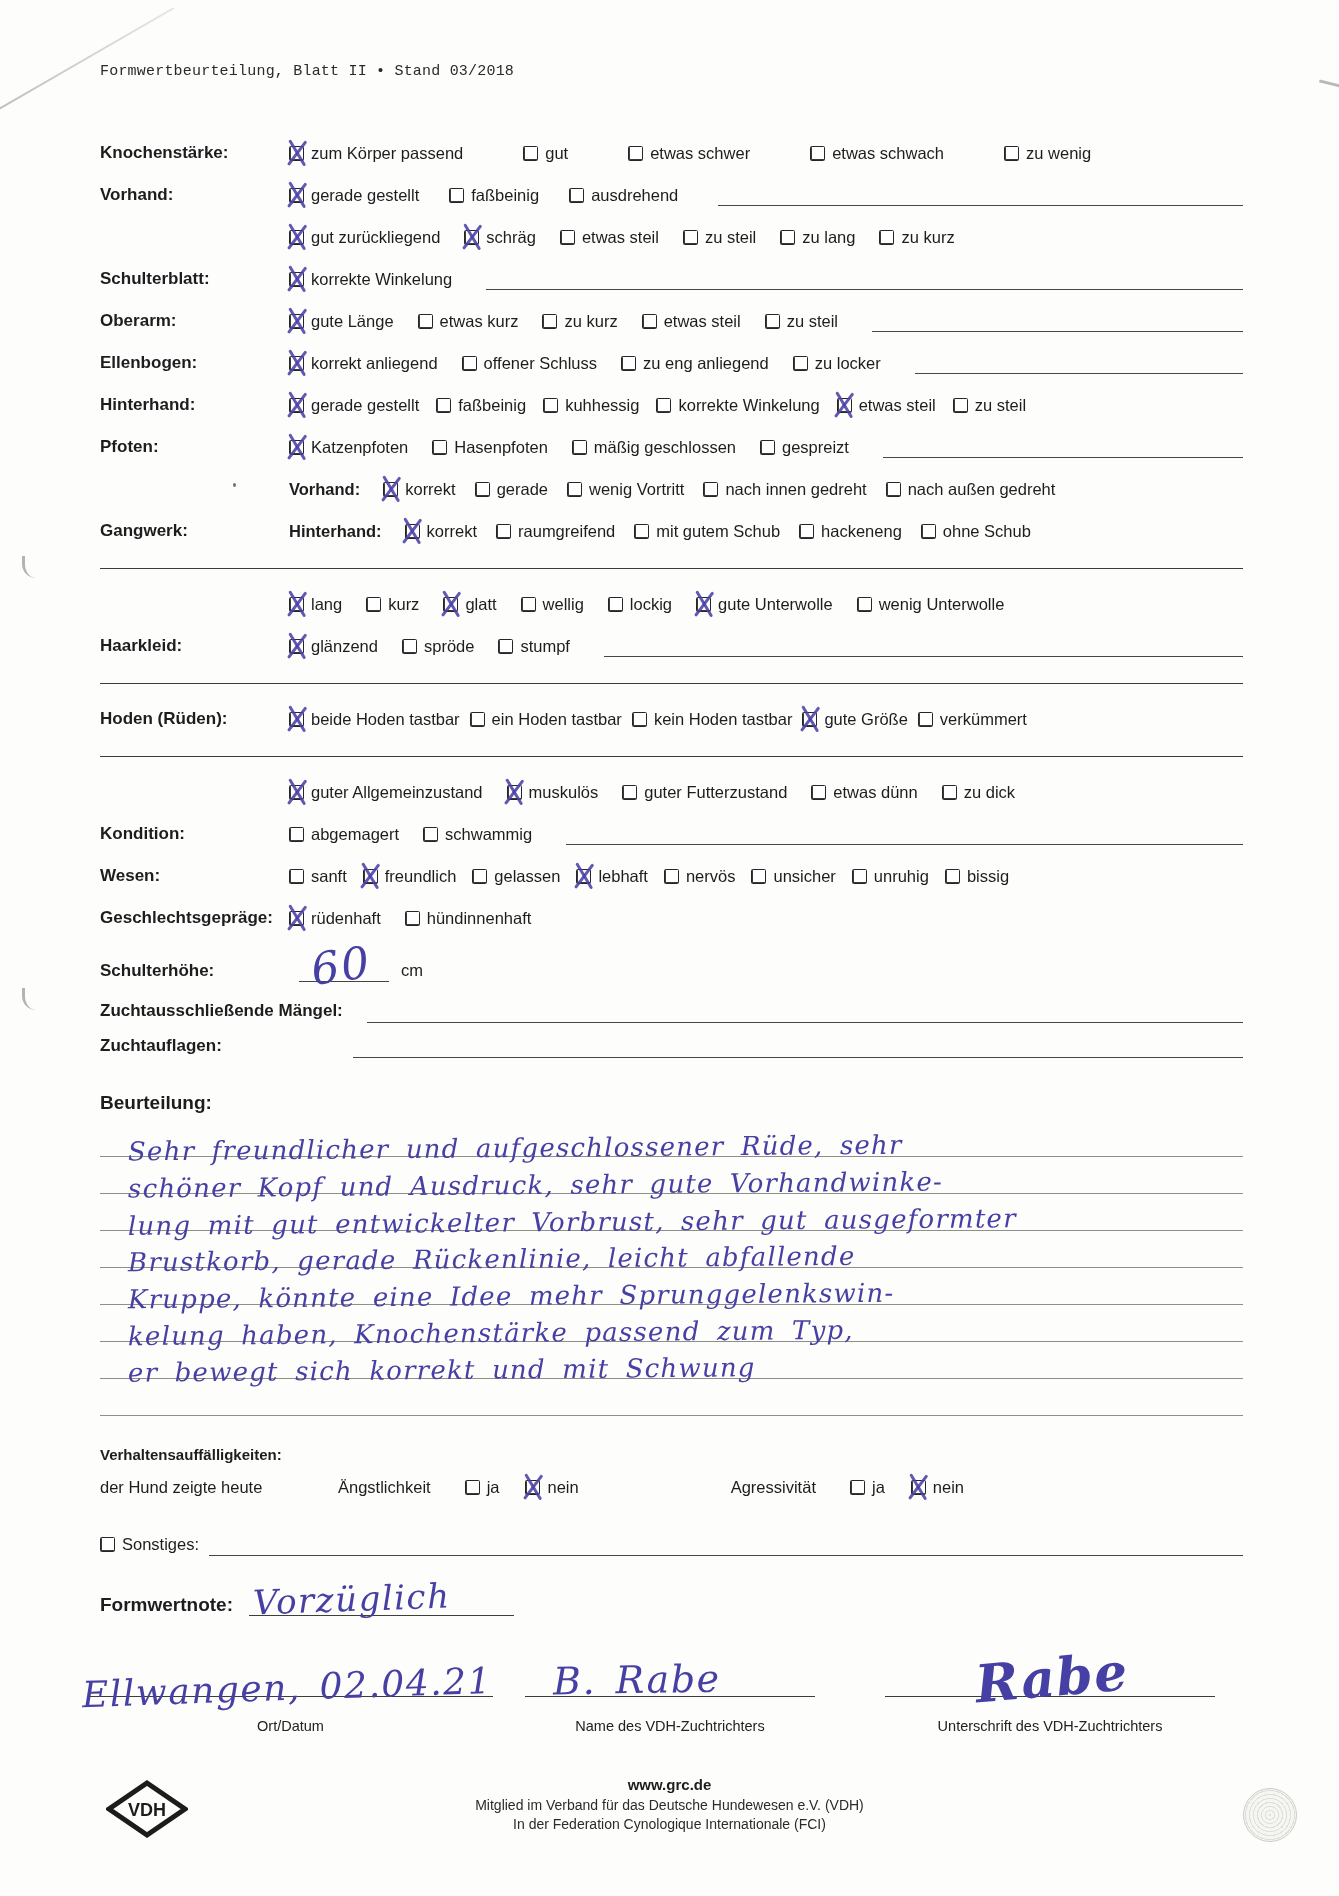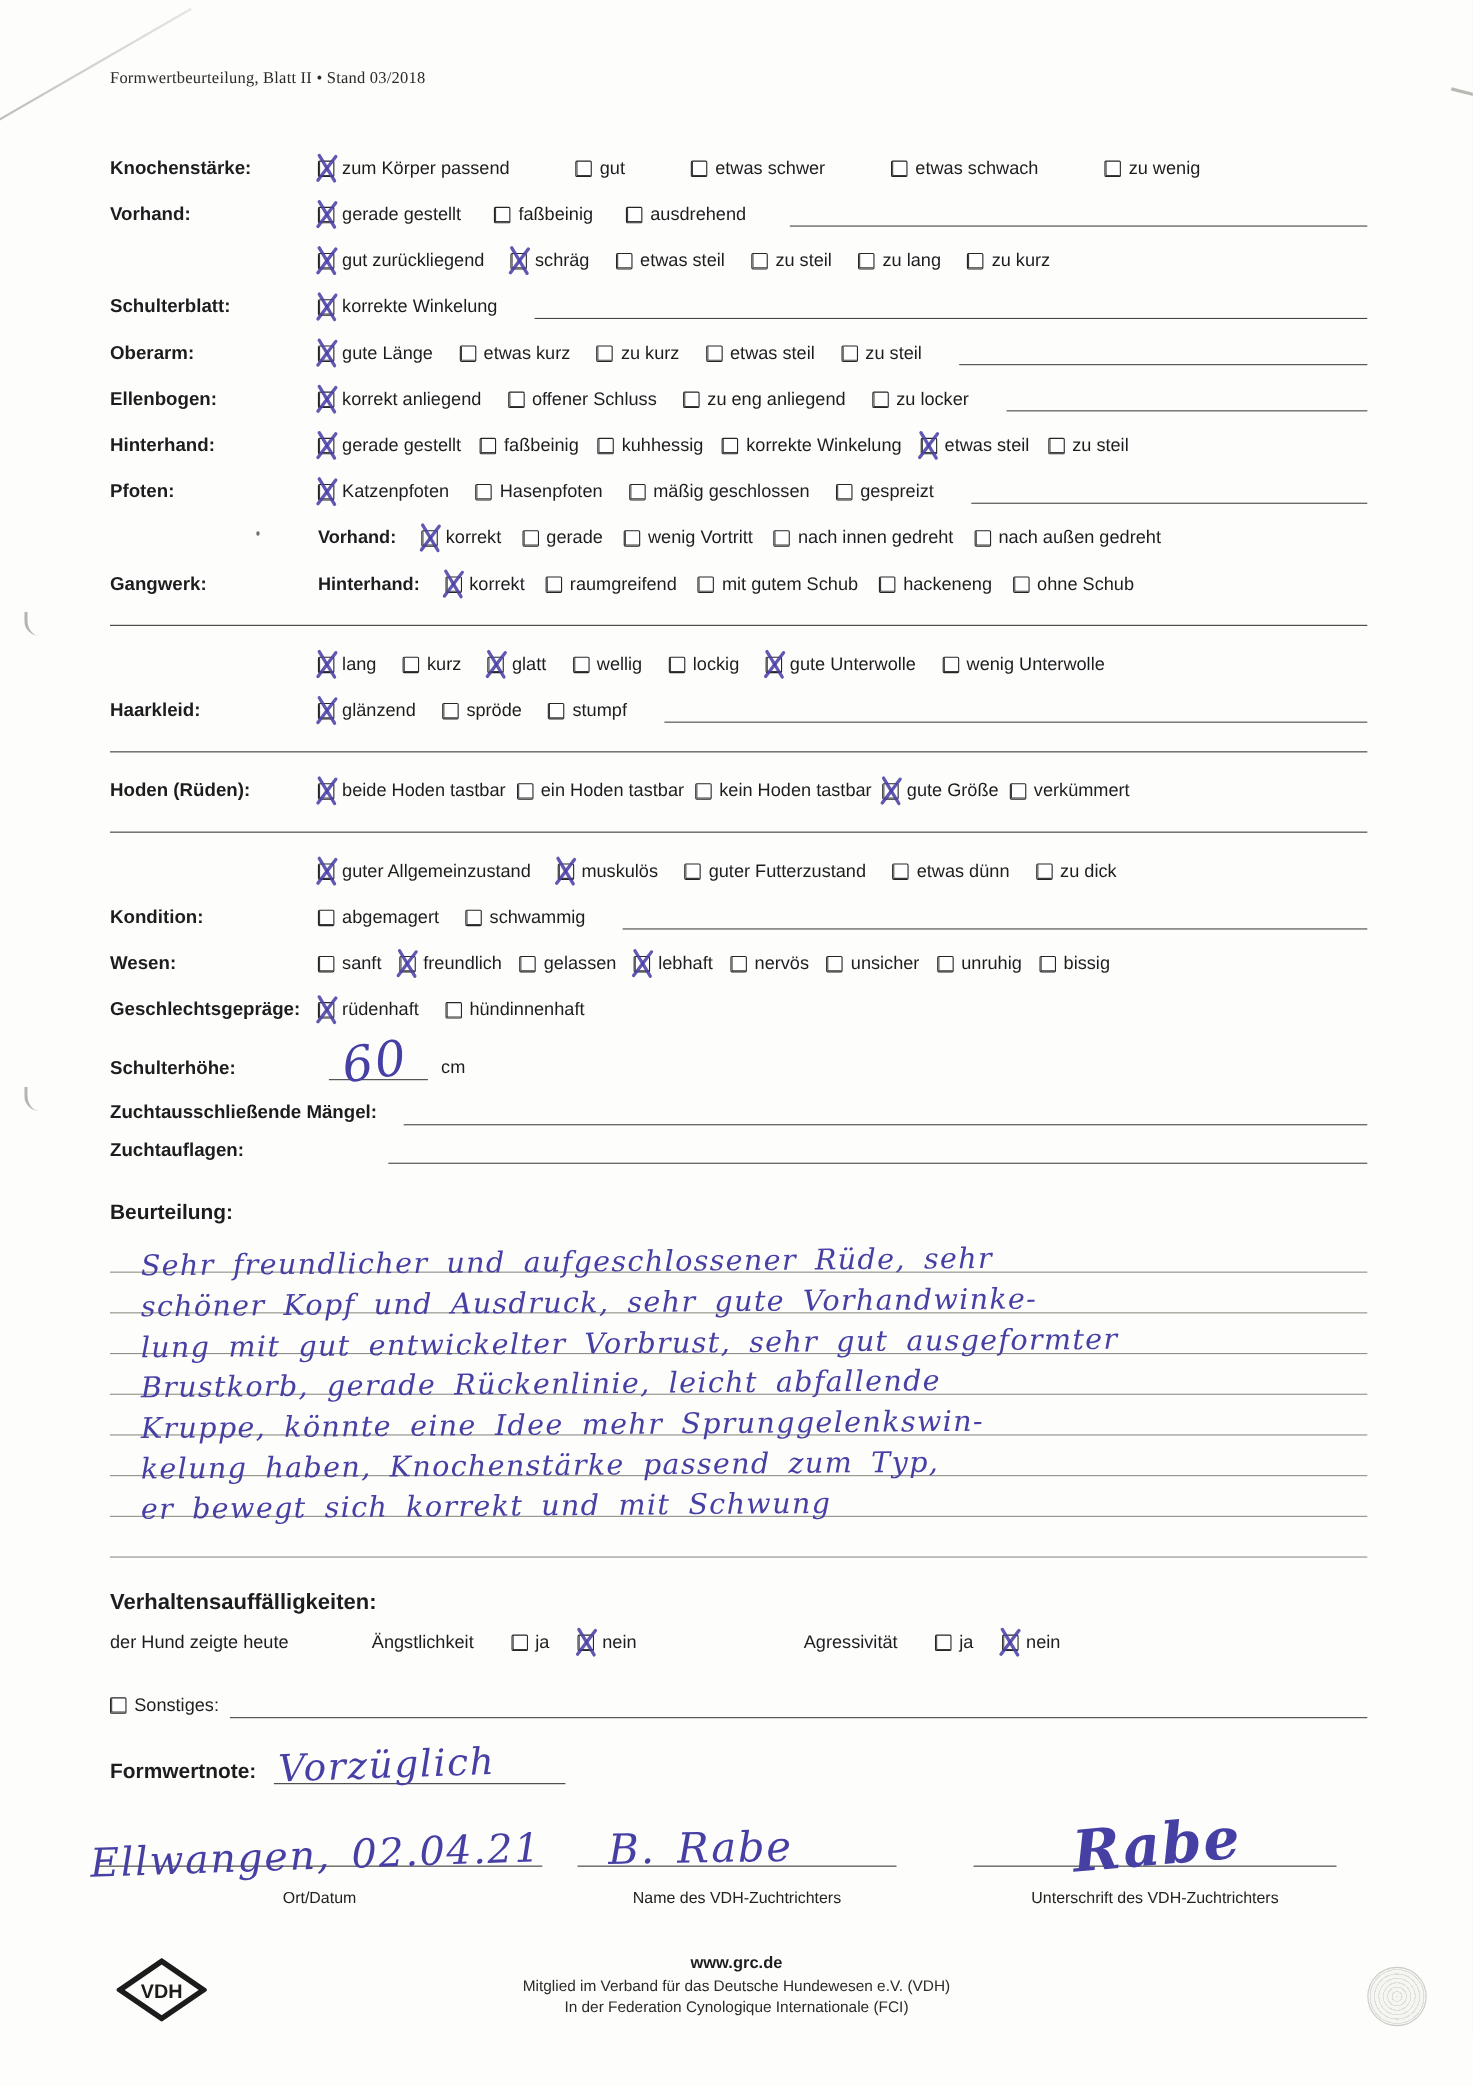--- a/index.html
+++ b/index.html
@@ -4,21 +4,21 @@
 <title>Formwertbeurteilung</title>
 <style>
   html,body{margin:0;padding:0;background:#e8e8e8;}
   .page{
     position:relative;width:1339px;height:1896px;background:#fdfdfb;
     font-family:"Liberation Sans",sans-serif;color:#1d1d1f;overflow:hidden;
     margin:0 auto;
   }
   .content{position:absolute;left:100px;top:0;width:1143px;}
   .doc-header{
-    font-family:Liberation Serif, serif;font-size:15px;color:#2a2a2a;
+    font-family:Liberation Mono, monospace;font-size:15px;color:#2a2a2a;
     margin-top:63px;margin-bottom:0;letter-spacing:.2px;
   }
   
   .rows{margin-top:52px;}
   .form-row{display:flex;align-items:flex-end;}
   .row-label{
     flex:0 0 183px;min-width:183px;padding-right:6px;font-weight:bold;font-size:17px;
     line-height:42px;white-space:nowrap;
   }
   .row-lines{flex:1;min-width:0;}
@@ -67,21 +67,21 @@
   
   .beurteilung{margin-top:34px;}
   .beurteilung-label{font-weight:bold;font-size:19px;margin-bottom:6px;}
   .ruled{height:36px;border-bottom:1.3px solid #8f8f87;position:relative;}
   .ruled .bline{
     position:absolute;left:28px;bottom:-7px;font-size:26px;white-space:nowrap;
     transform:rotate(-0.5deg);letter-spacing:1.2px;word-spacing:7px;
   }
   
   .verhalten{margin-top:30px;}
-  .v-heading{font-weight:bold;font-size:20px;margin-bottom:4px;}
+  .v-heading{font-weight:bold;font-size:15px;margin-bottom:4px;}
   .v-row{display:flex;align-items:center;height:40px;}
   .v-intro{font-size:16.5px;flex:0 0 238px;}
   .v-item{display:flex;align-items:center;}
   .v-item + .v-item{margin-left:152px;}
   .v-name{font-size:16.5px;margin-right:34px;}
   .v-item .opt + .opt{margin-left:26px;}
   .sonst-row{display:flex;align-items:center;margin-top:22px;height:30px;}
   
   .note-row{display:flex;align-items:flex-end;margin-top:30px;}
   .note-label{font-weight:bold;font-size:19px;}

